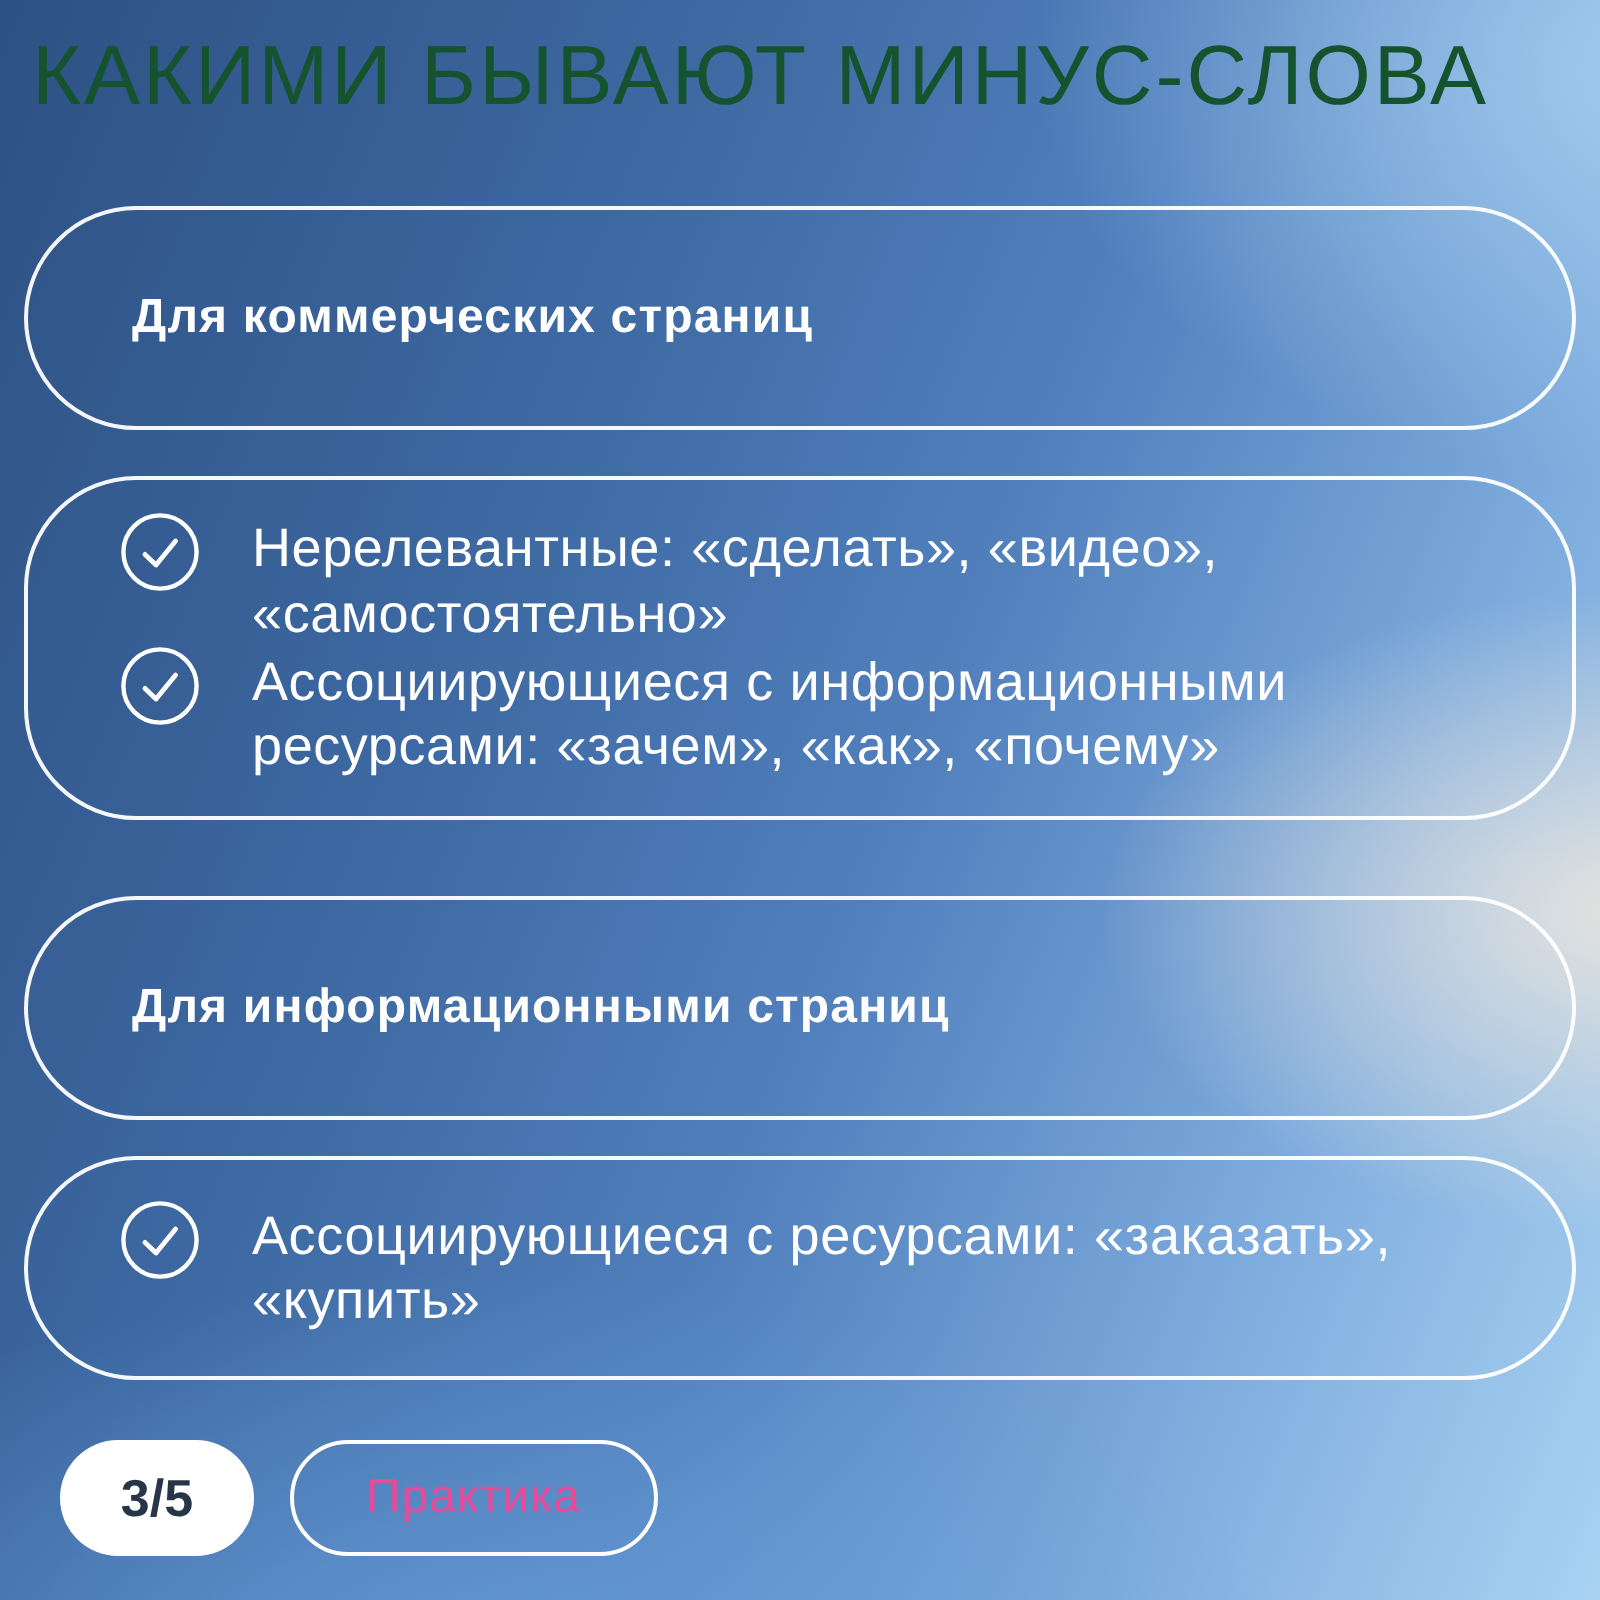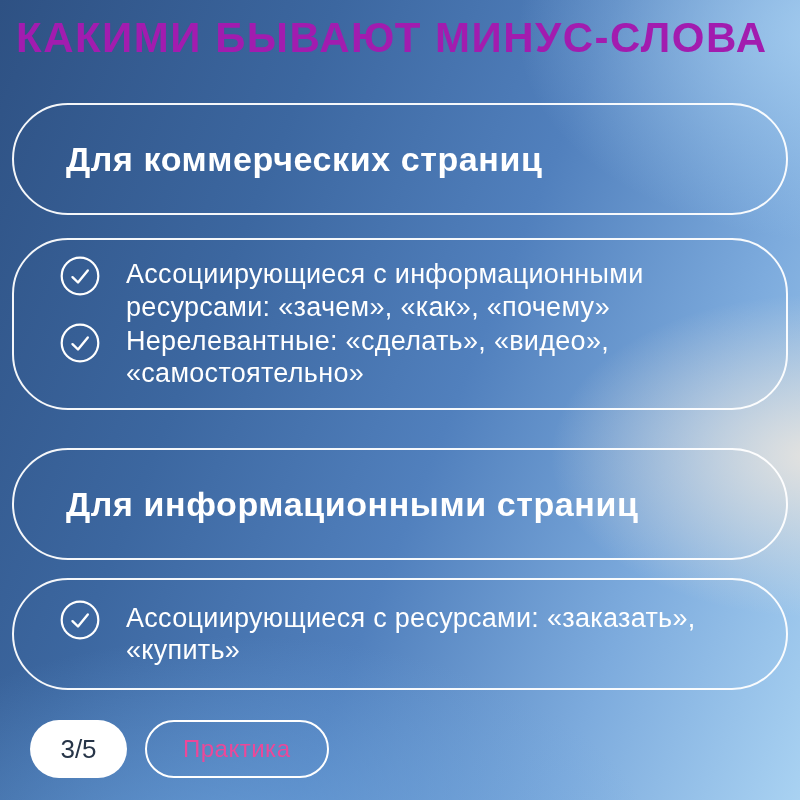--- a/index.html
+++ b/index.html
@@ -13,43 +13,43 @@
       radial-gradient(46% 28% at 102% 57%, rgba(233,229,223,0.95) 0%, rgba(233,229,223,0) 72%),
       radial-gradient(55% 35% at 106% 4%, rgba(170,210,243,0.9) 0%, rgba(170,210,243,0) 75%),
       radial-gradient(70% 38% at 30% 108%, rgba(108,163,221,0.8) 0%, rgba(108,163,221,0) 75%),
       linear-gradient(112deg, #2e5183 0%, #3c67a0 30%, #5180bd 55%, #7dabdd 78%, #a9d2f2 100%);
   }
 
   .slide-title {
     position: absolute;
     left: 16px; top: 14px;
     font-size: 42px;
-    font-weight: 700;
+    font-weight: 400;
     letter-spacing: 1.5px;
-    color: #a21caf;
+    color: #14532d;
     white-space: nowrap;
   }
 
   .card {
     position: absolute;
     left: 12px;
     width: 776px;
     border: 2px solid rgba(255,255,255,0.95);
     border-radius: 56px;
     background: transparent;
   }
 
   .card.header-card {
     height: 112px;
     display: flex;
     align-items: center;
     padding-left: 52px;
   }
   .card-header-label {
-    font-size: 34px;
+    font-size: 24px;
     font-weight: 700;
     letter-spacing: 0.6px;
   }
 
   .card.checklist-card {
     display: flex;
     flex-direction: column;
     justify-content: center;
     gap: 2px;
     padding: 20px 40px 20px 46px;
@@ -88,21 +88,21 @@
   .page-pill {
     height: 58px;
     min-width: 97px;
     padding: 0 28px;
     border-radius: 29px;
     background: #ffffff;
     display: flex;
     align-items: center;
     justify-content: center;
     font-size: 26px;
-    font-weight: 400;
+    font-weight: 700;
     color: #273548;
     text-align: right;
   }
   .practice-pill {
     height: 58px;
     padding: 0 36px;
     border: 2px solid #ffffff;
     border-radius: 29px;
     background: transparent;
     display: flex;
@@ -125,30 +125,30 @@
 </div>
 
 <div class="card checklist-card" id="card-2">
   <div class="check-item">
     <span class="check-icon">
       <svg viewBox="0 0 40 40" fill="none" xmlns="http://www.w3.org/2000/svg">
         <circle cx="20" cy="20" r="18.3" stroke="#ffffff" stroke-width="2.2"></circle>
         <path d="M12.5 21.2 L18 26.5 L27.8 14.5" stroke="#ffffff" stroke-width="2.4" stroke-linecap="round" stroke-linejoin="round"></path>
       </svg>
     </span>
-    <span class="check-text">Ассоциирующиеся с информационными ресурсами: «зачем», «как», «почему»</span>
+    <span class="check-text">Нерелевантные: «сделать», «видео», «самостоятельно»</span>
   </div>
   <div class="check-item">
     <span class="check-icon">
       <svg viewBox="0 0 40 40" fill="none" xmlns="http://www.w3.org/2000/svg">
         <circle cx="20" cy="20" r="18.3" stroke="#ffffff" stroke-width="2.2"></circle>
         <path d="M12.5 21.2 L18 26.5 L27.8 14.5" stroke="#ffffff" stroke-width="2.4" stroke-linecap="round" stroke-linejoin="round"></path>
       </svg>
     </span>
-    <span class="check-text">Нерелевантные: «сделать», «видео», «самостоятельно»</span>
+    <span class="check-text">Ассоциирующиеся с информационными ресурсами: «зачем», «как», «почему»</span>
   </div>
 </div>
 
 <div class="card header-card" id="card-3">
   <span class="card-header-label">Для информационными страниц</span>
 </div>
 
 <div class="card checklist-card" id="card-4">
   <div class="check-item">
     <span class="check-icon">

